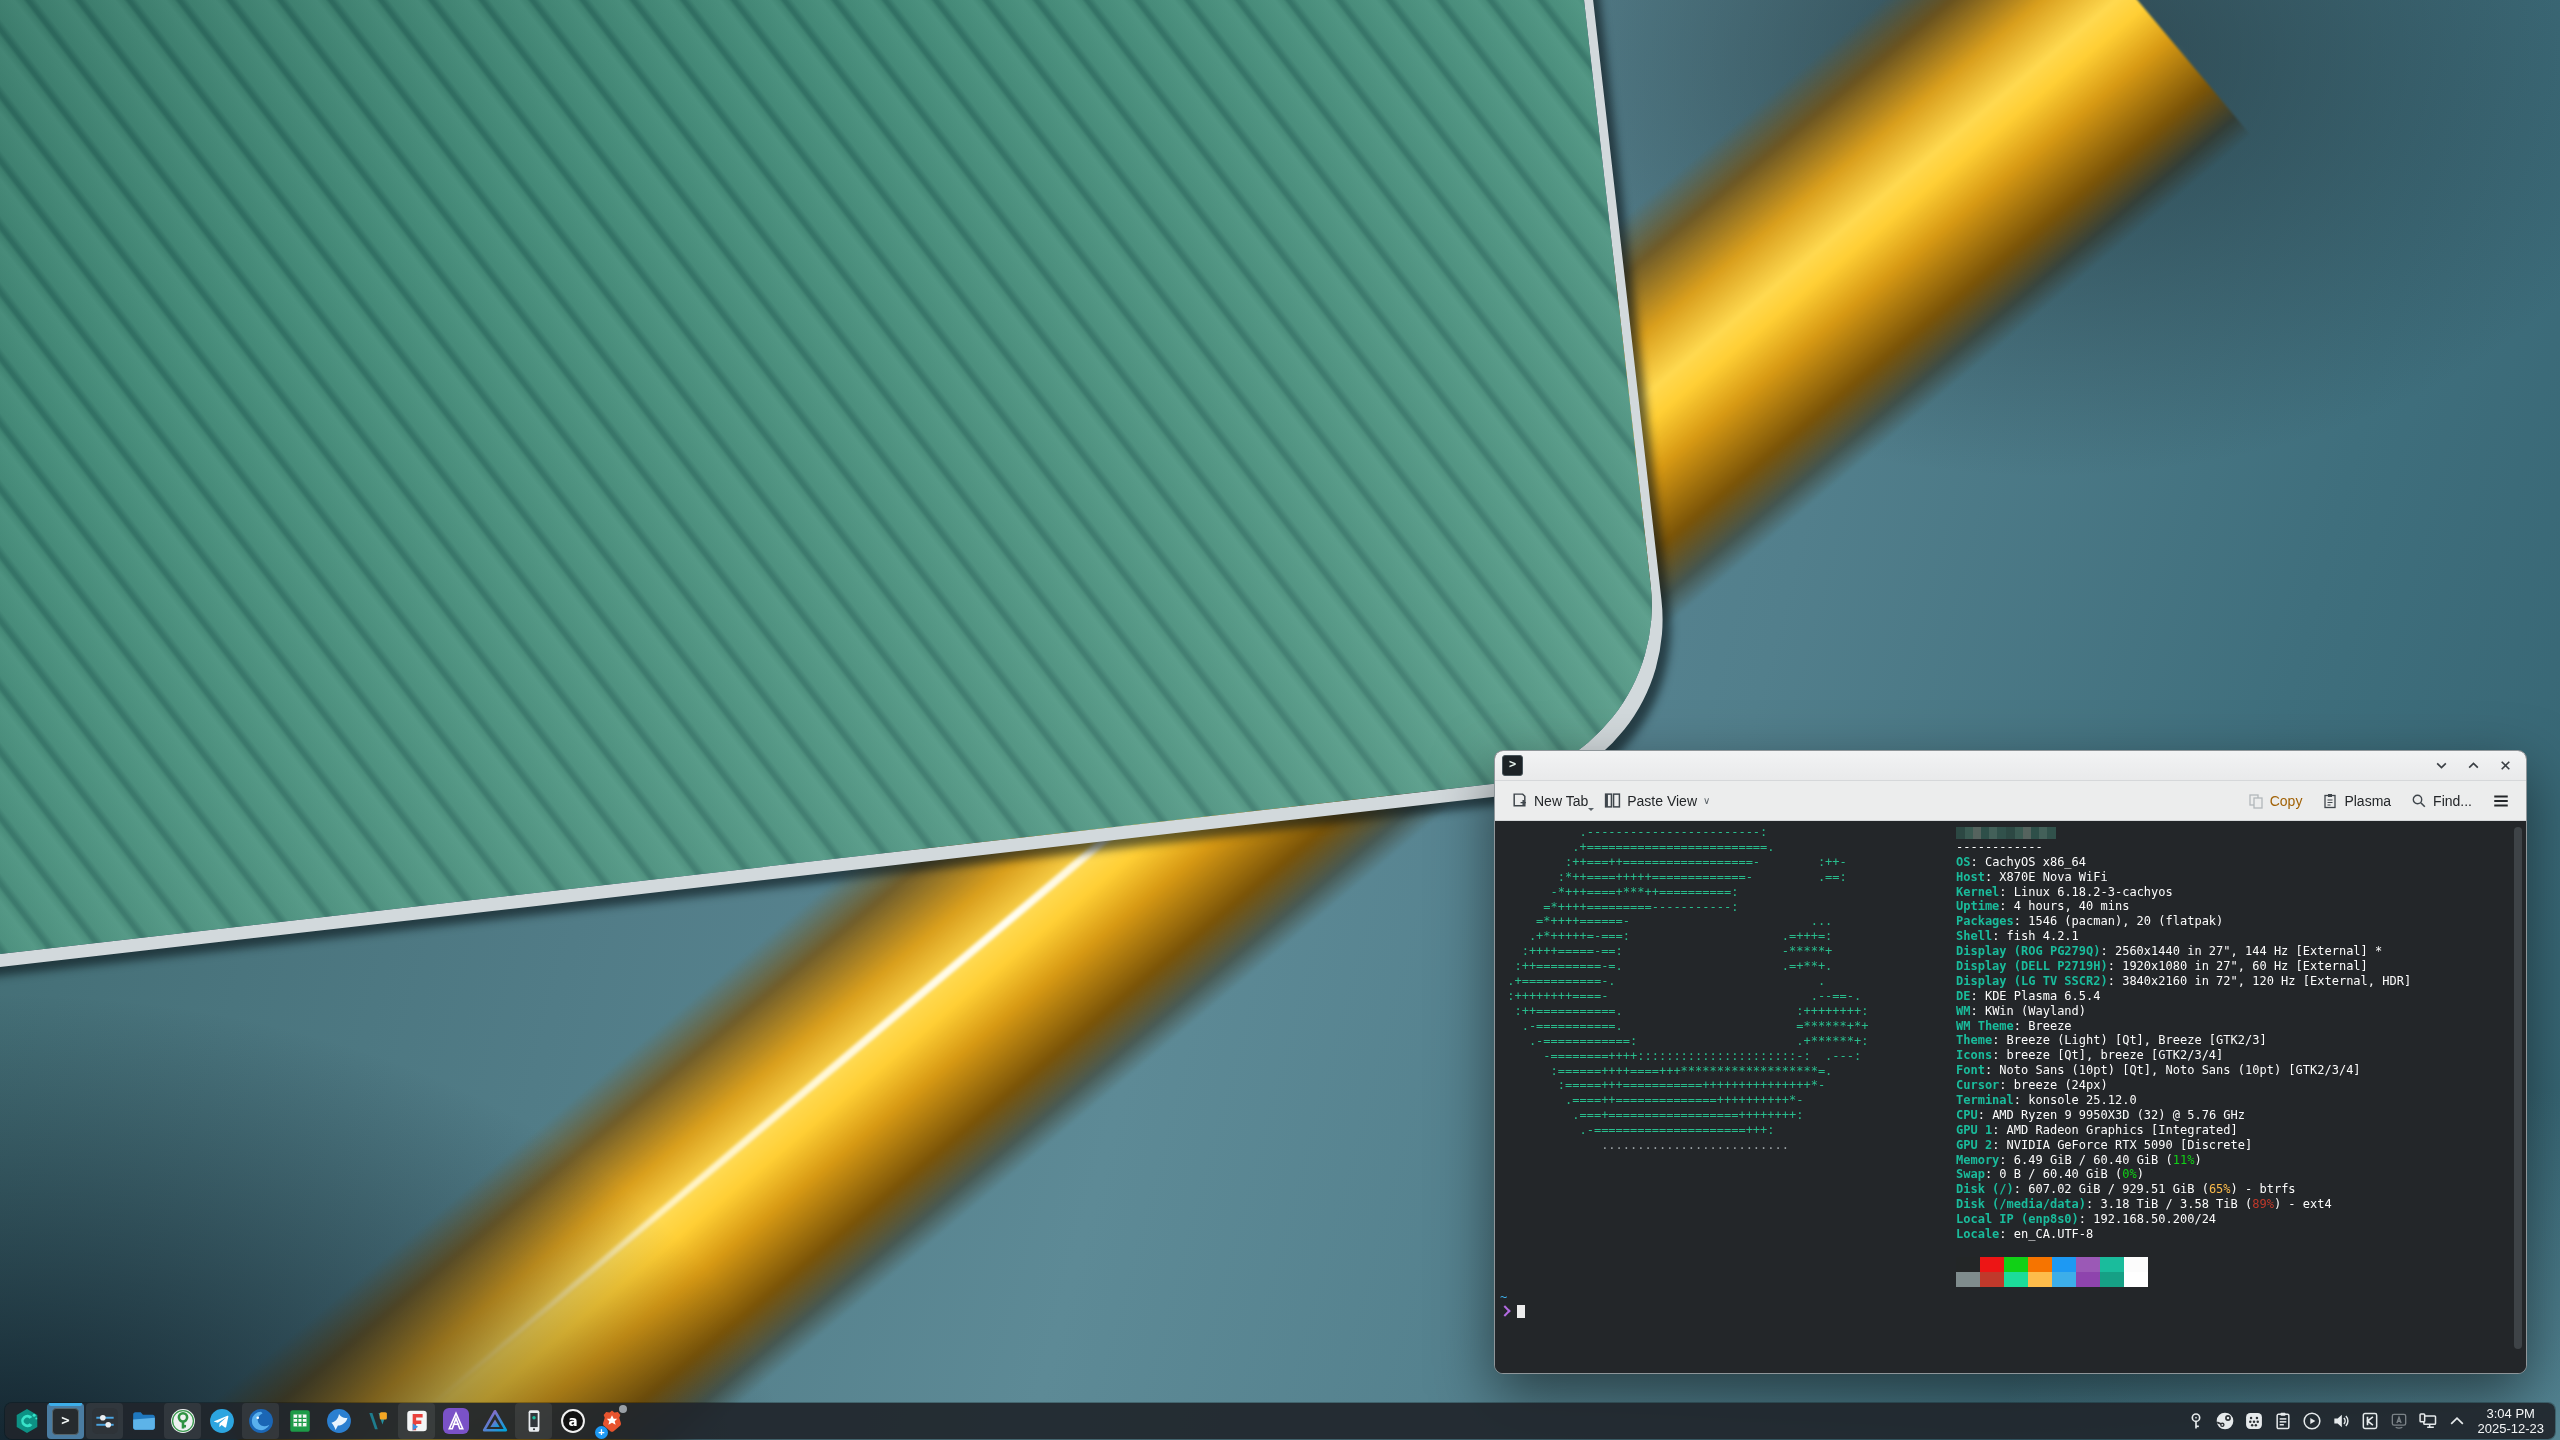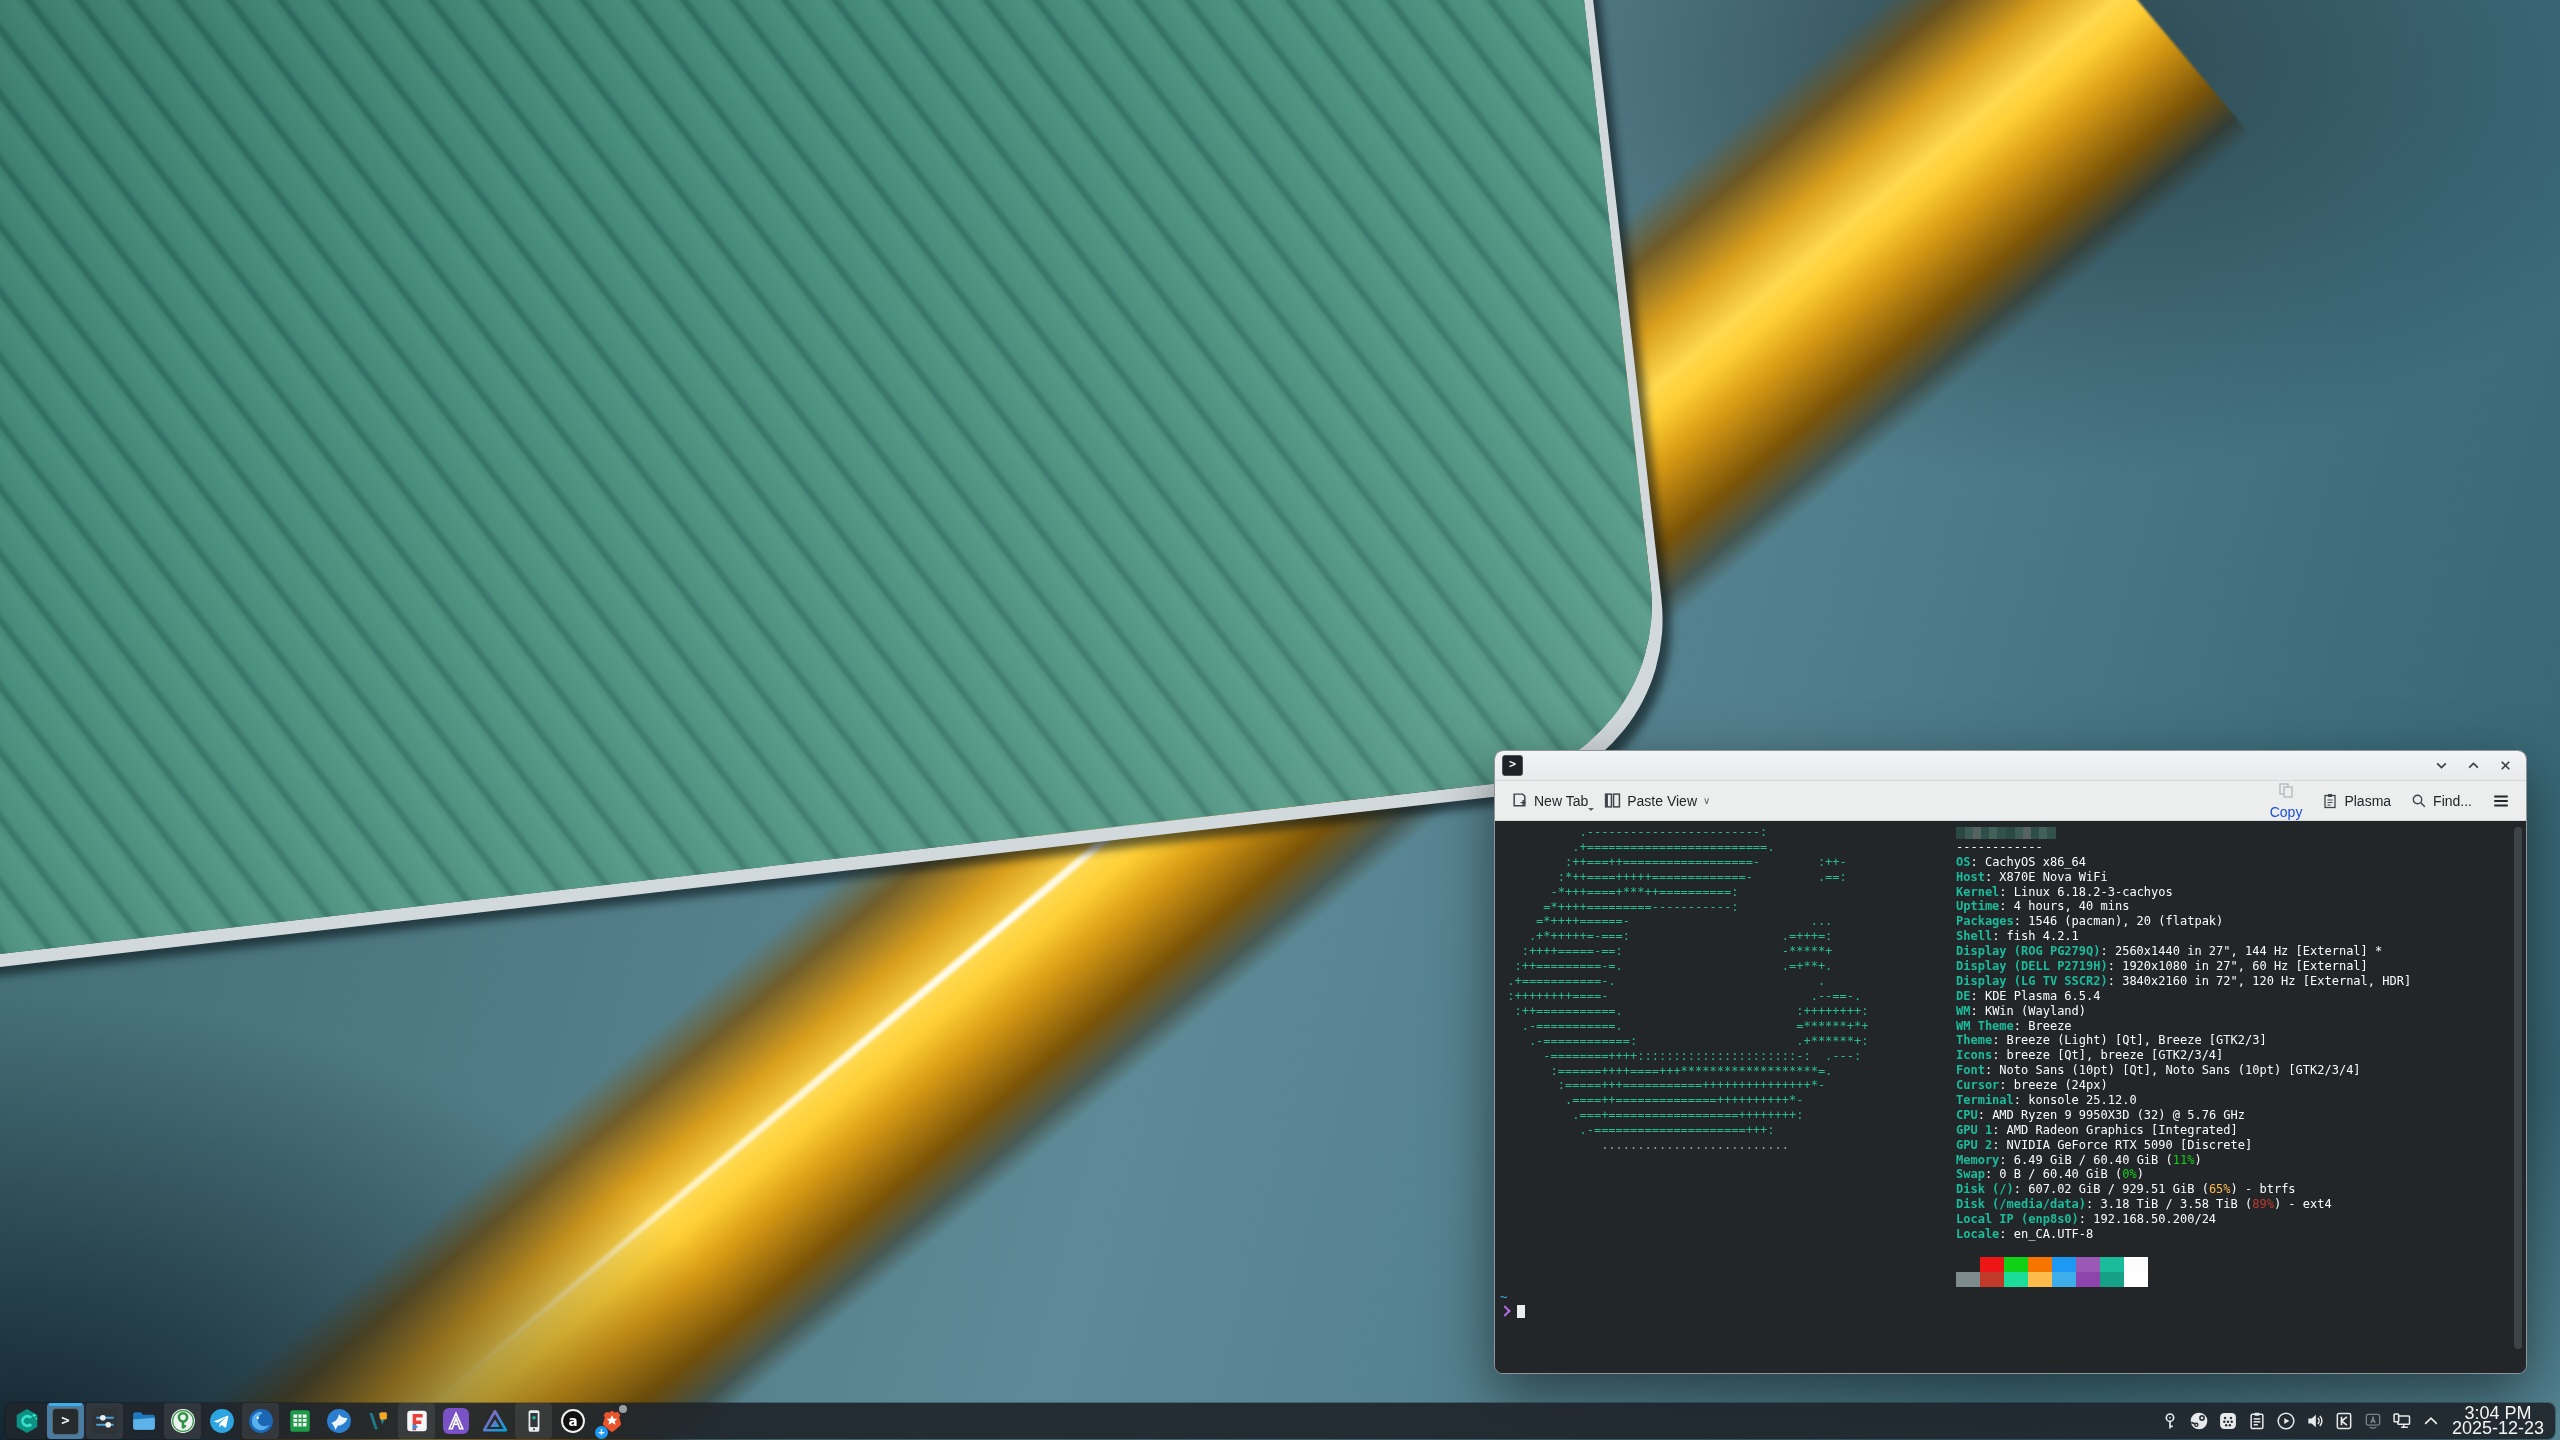--- a/index.html
+++ b/index.html
@@ -33,21 +33,21 @@
     border-bottom:1px solid #d6d8da;}
   .tb-icon{width:19px;height:19px;margin-left:7px;background:#1c2226;border-radius:3px;border:1px solid #49555b;
     color:#e8f4ef;font:bold 12px/17px "DejaVu Sans Mono",monospace;text-align:center;}
   .tb-title{position:absolute;left:0;right:0;text-align:center;color:#1f2326;font-size:14px;}
   .tb-controls{margin-left:auto;display:flex;align-items:center;gap:14px;padding-right:12px;z-index:2;}
   .tb-btn{width:18px;height:18px;display:flex;align-items:center;justify-content:center;cursor:default;}
   .toolbar{height:39px;background:#eceded;display:flex;align-items:center;padding:0 8px;border-bottom:1px solid #d6d8da;}
   .tool{display:flex;align-items:center;gap:6px;color:#232629;font-size:14px;padding:6px 8px;border-radius:3px;position:relative;}
   .tool .drop{font-size:10px;color:#5a6268;}
   .tool.newtab::after{content:"";position:absolute;right:2px;bottom:1px;border:3.5px solid transparent;border-top-color:#5a6268;}
-  .tool.disabled{color:#1d4ed8;flex-direction:column;}
+  .tool.disabled{color:#a16207;}
   .toolbar-right{margin-left:auto;display:flex;align-items:center;gap:4px;}
   .hamburger{padding:6px 8px;}
 
   .terminal{position:relative;height:553px;background:#232629;font-family:"DejaVu Sans Mono",monospace;
     font-size:12px;line-height:14.9px;color:#fcfcfc;}
   .art{position:absolute;left:5px;top:4px;margin:0;white-space:pre;font:inherit;}
   .info{position:absolute;left:461px;top:4px;white-space:pre;}
   .info .line{height:14.9px;}
   .redacted{display:inline-block;width:100px;height:12px;margin-top:1px;vertical-align:middle;
     background:repeating-linear-gradient(90deg,#2c4843 0 9px,#3a5a52 9px 17px,#55635e 17px 25px,#2e4f49 25px 33px,#436059 33px 41px,#31514b 41px 50px);}
@@ -70,21 +70,21 @@
   .term-ico{width:25px;height:25px;background:#262b2e;border:1px solid #55656b;border-radius:4px;
     color:#f2f7f5;font:bold 14px/23px "DejaVu Sans Mono",monospace;text-align:center;}
   .badge-plus{position:absolute;left:2px;bottom:0px;width:13px;height:13px;border-radius:50%;background:#1d99f3;
     color:#fff;font:bold 11px/13px "Liberation Sans",sans-serif;text-align:center;}
   .badge-dot{position:absolute;right:3px;top:2px;width:8px;height:8px;border-radius:50%;background:#9aa0a6;}
   .spacer{flex:1;}
   .tray{display:flex;align-items:center;gap:7px;padding-right:6px;}
   .tray-ico{width:22px;height:22px;display:flex;align-items:center;justify-content:center;}
   .tray-ico svg{width:20px;height:20px;display:block;}
   .tray-ico.dim{opacity:.55;}
-  .clock{color:#f4f6f7;text-align:center;line-height:15px;font-size:18px;padding:0 8px 0 4px;}
+  .clock{color:#f4f6f7;text-align:center;line-height:15px;font-size:13px;padding:0 8px 0 4px;}
 </style>
 </head>
 <body>
 
 <div class="desktop">
 
   <div class="wp wp-base"></div>
   <div class="wp wp-shade-tr"></div>
   <div class="wp wp-glow-br"></div>
   <div class="gold-streak2"></div>

